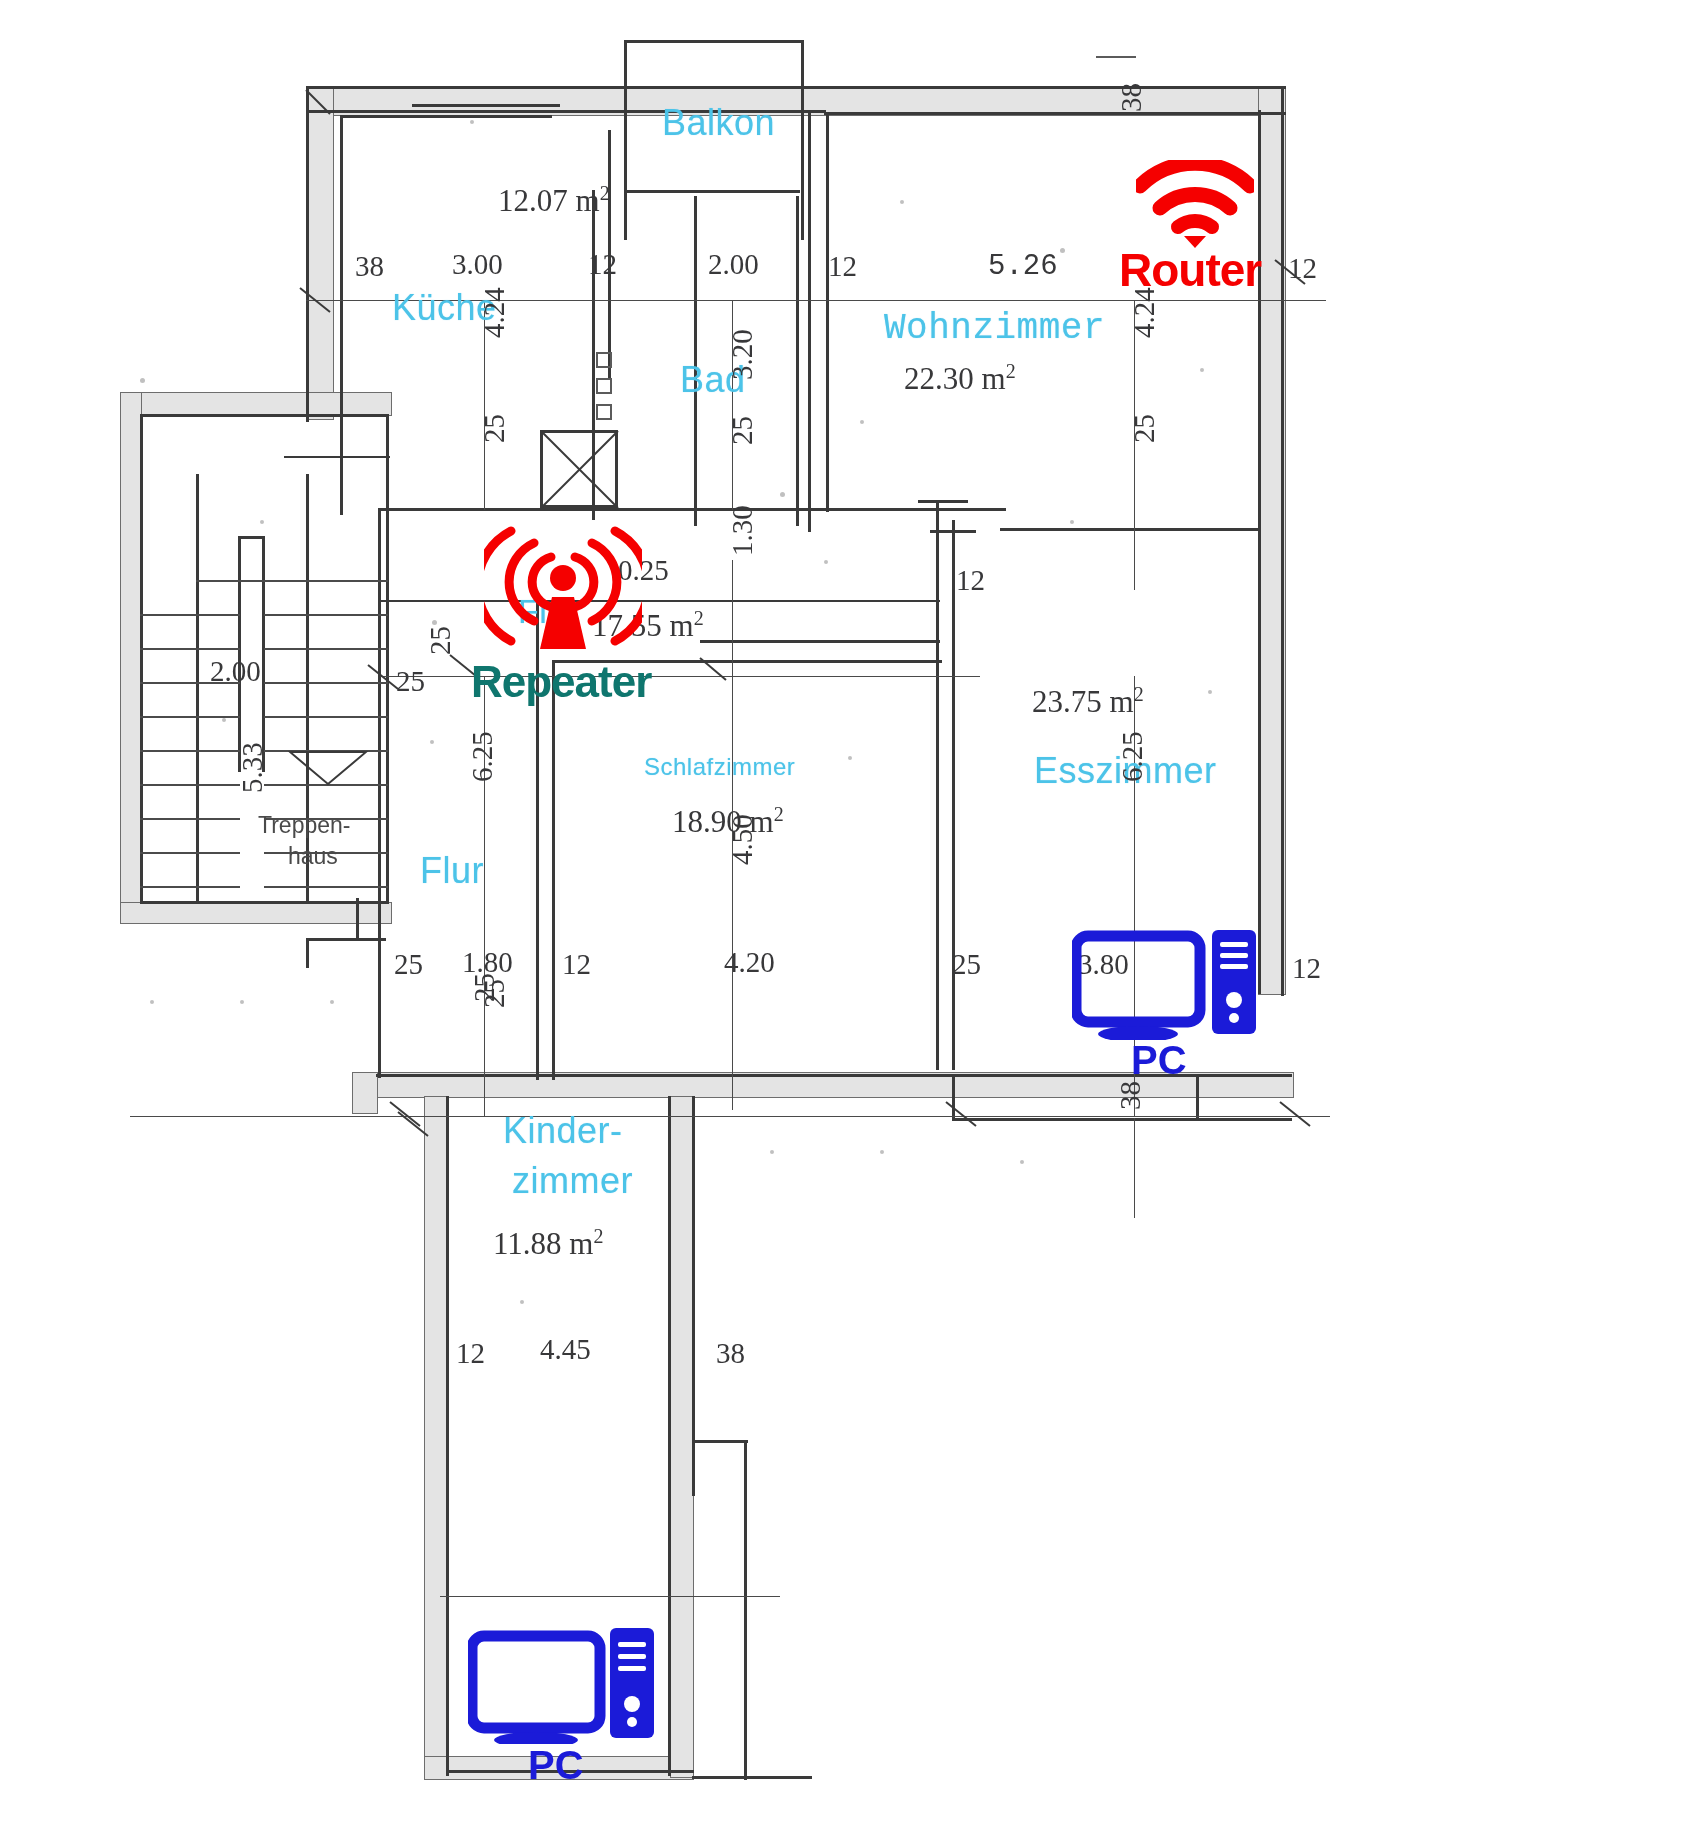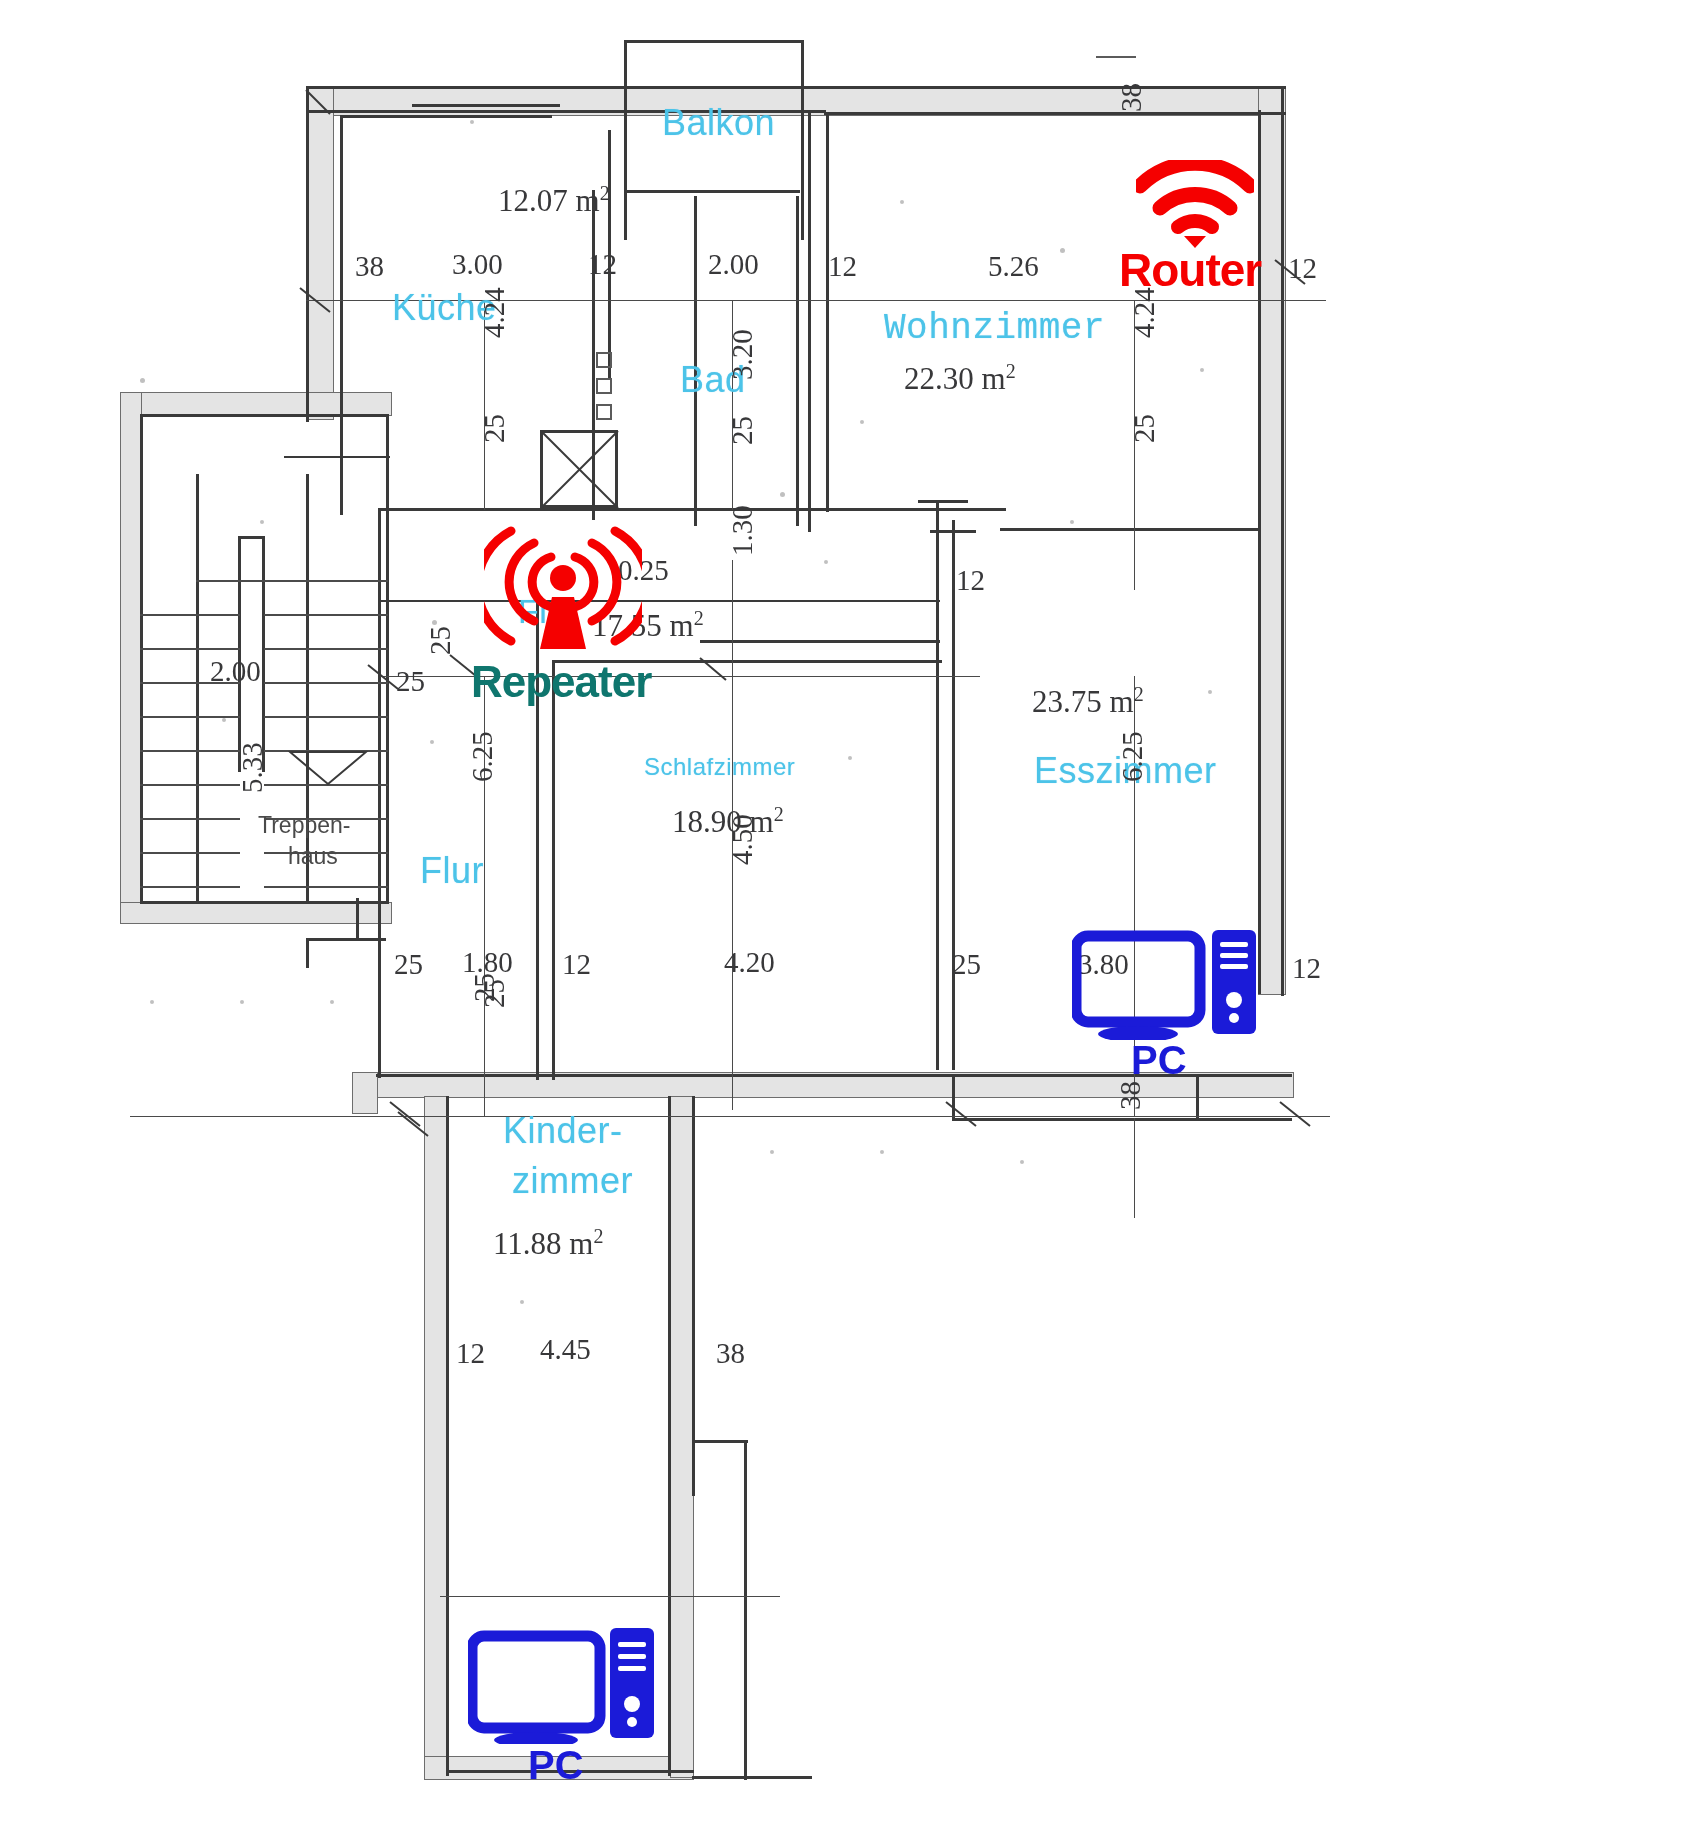--- a/index.html
+++ b/index.html
@@ -260,21 +260,21 @@
   <div class="num big" style="left:493px;top:1225px;">
     <span>11.88</span>
     <span>m</span><sup style="font-size:20px">2</sup>
   </div>
 
   <div class="num mid" style="left:355px;top:250px;">38</div>
   <div class="num mid" style="left:452px;top:248px;">3.00</div>
   <div class="num mid" style="left:588px;top:248px;">12</div>
   <div class="num mid" style="left:708px;top:248px;">2.00</div>
   <div class="num mid" style="left:828px;top:250px;">12</div>
-  <div class="num mid" style="left:988px;top:250px;">5.26</div>
+  <div class="num mid" style="left:988px;top:250px;font-family:Liberation Mono, monospace;">5.26</div>
   <div class="num mid" style="left:1288px;top:252px;">12</div>
 
   <div class="num mid rot90" style="left:1115px;top:112px;">38</div>
   <div class="thin" style="left:1096px;top:56px;width:40px;height:2px;"></div>
 
   <div class="num mid rot90" style="left:478px;top:338px;">4.24</div>
   <div class="num mid rot90" style="left:478px;top:443px;">25</div>
   <div class="num mid rot90" style="left:478px;top:1008px;">25</div>
   <div class="num mid rot90" style="left:466px;top:782px;">6.25</div>
   <div class="num mid rot90" style="left:424px;top:655px;">25</div>

